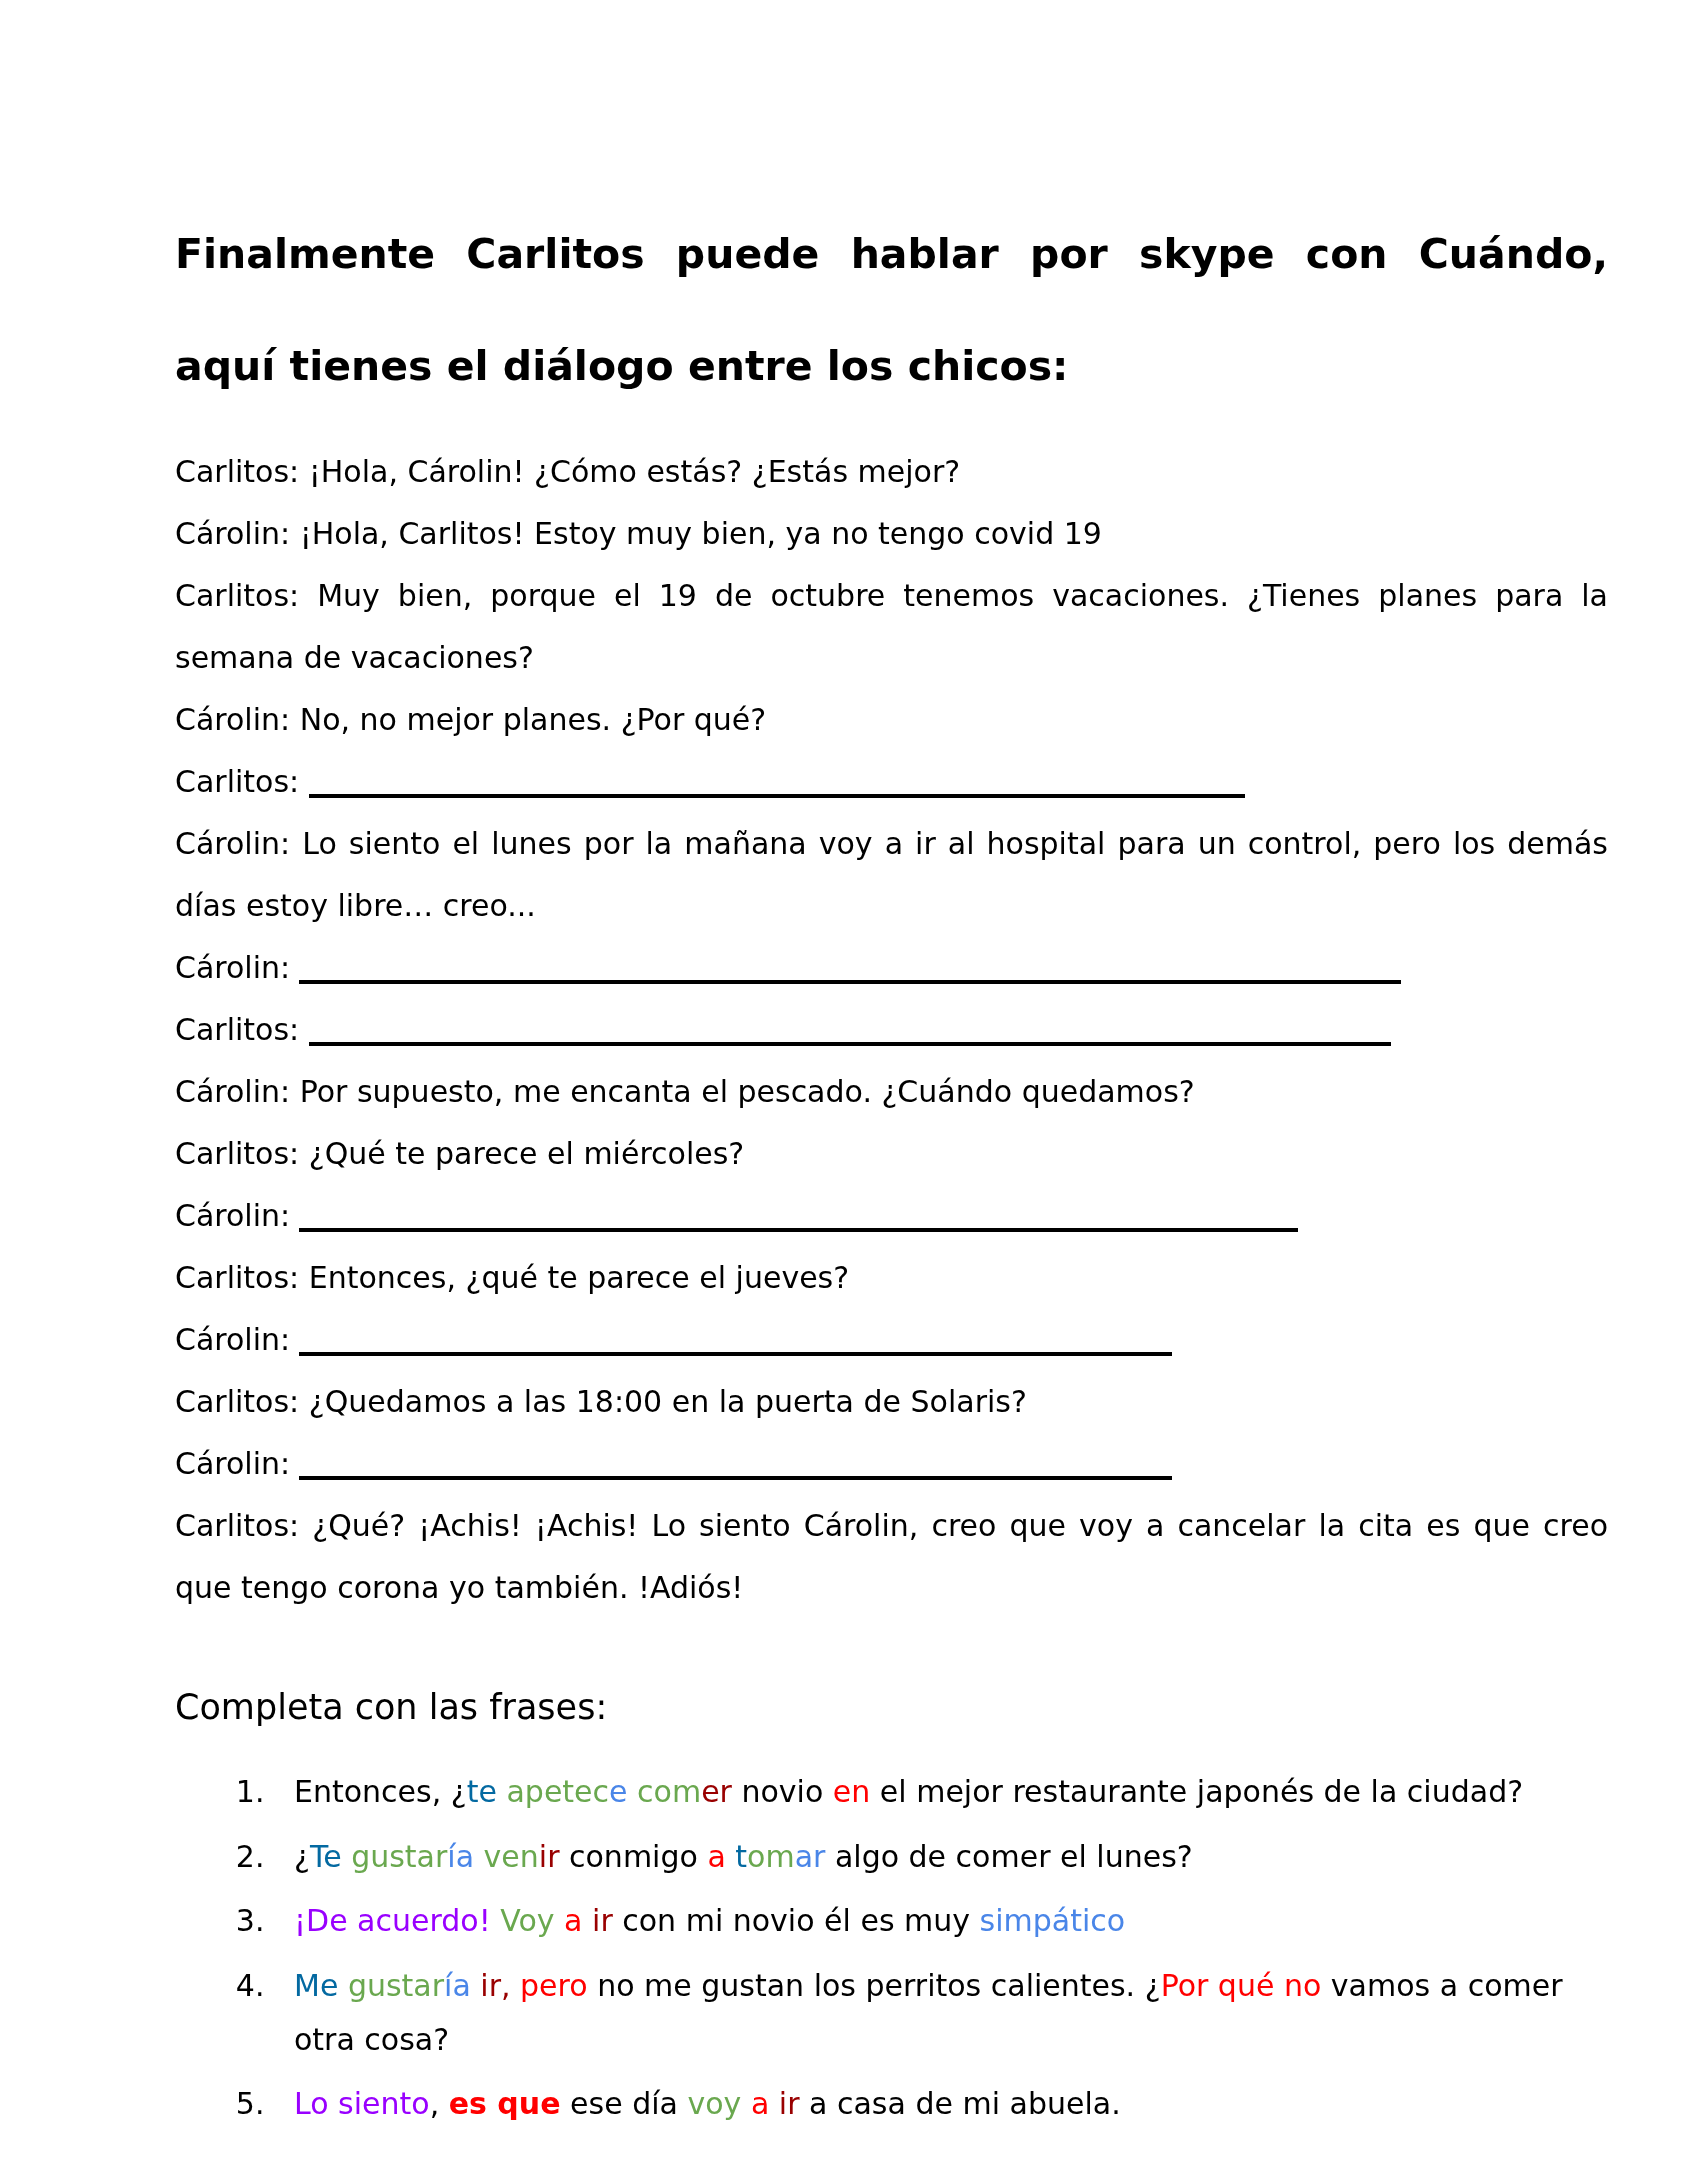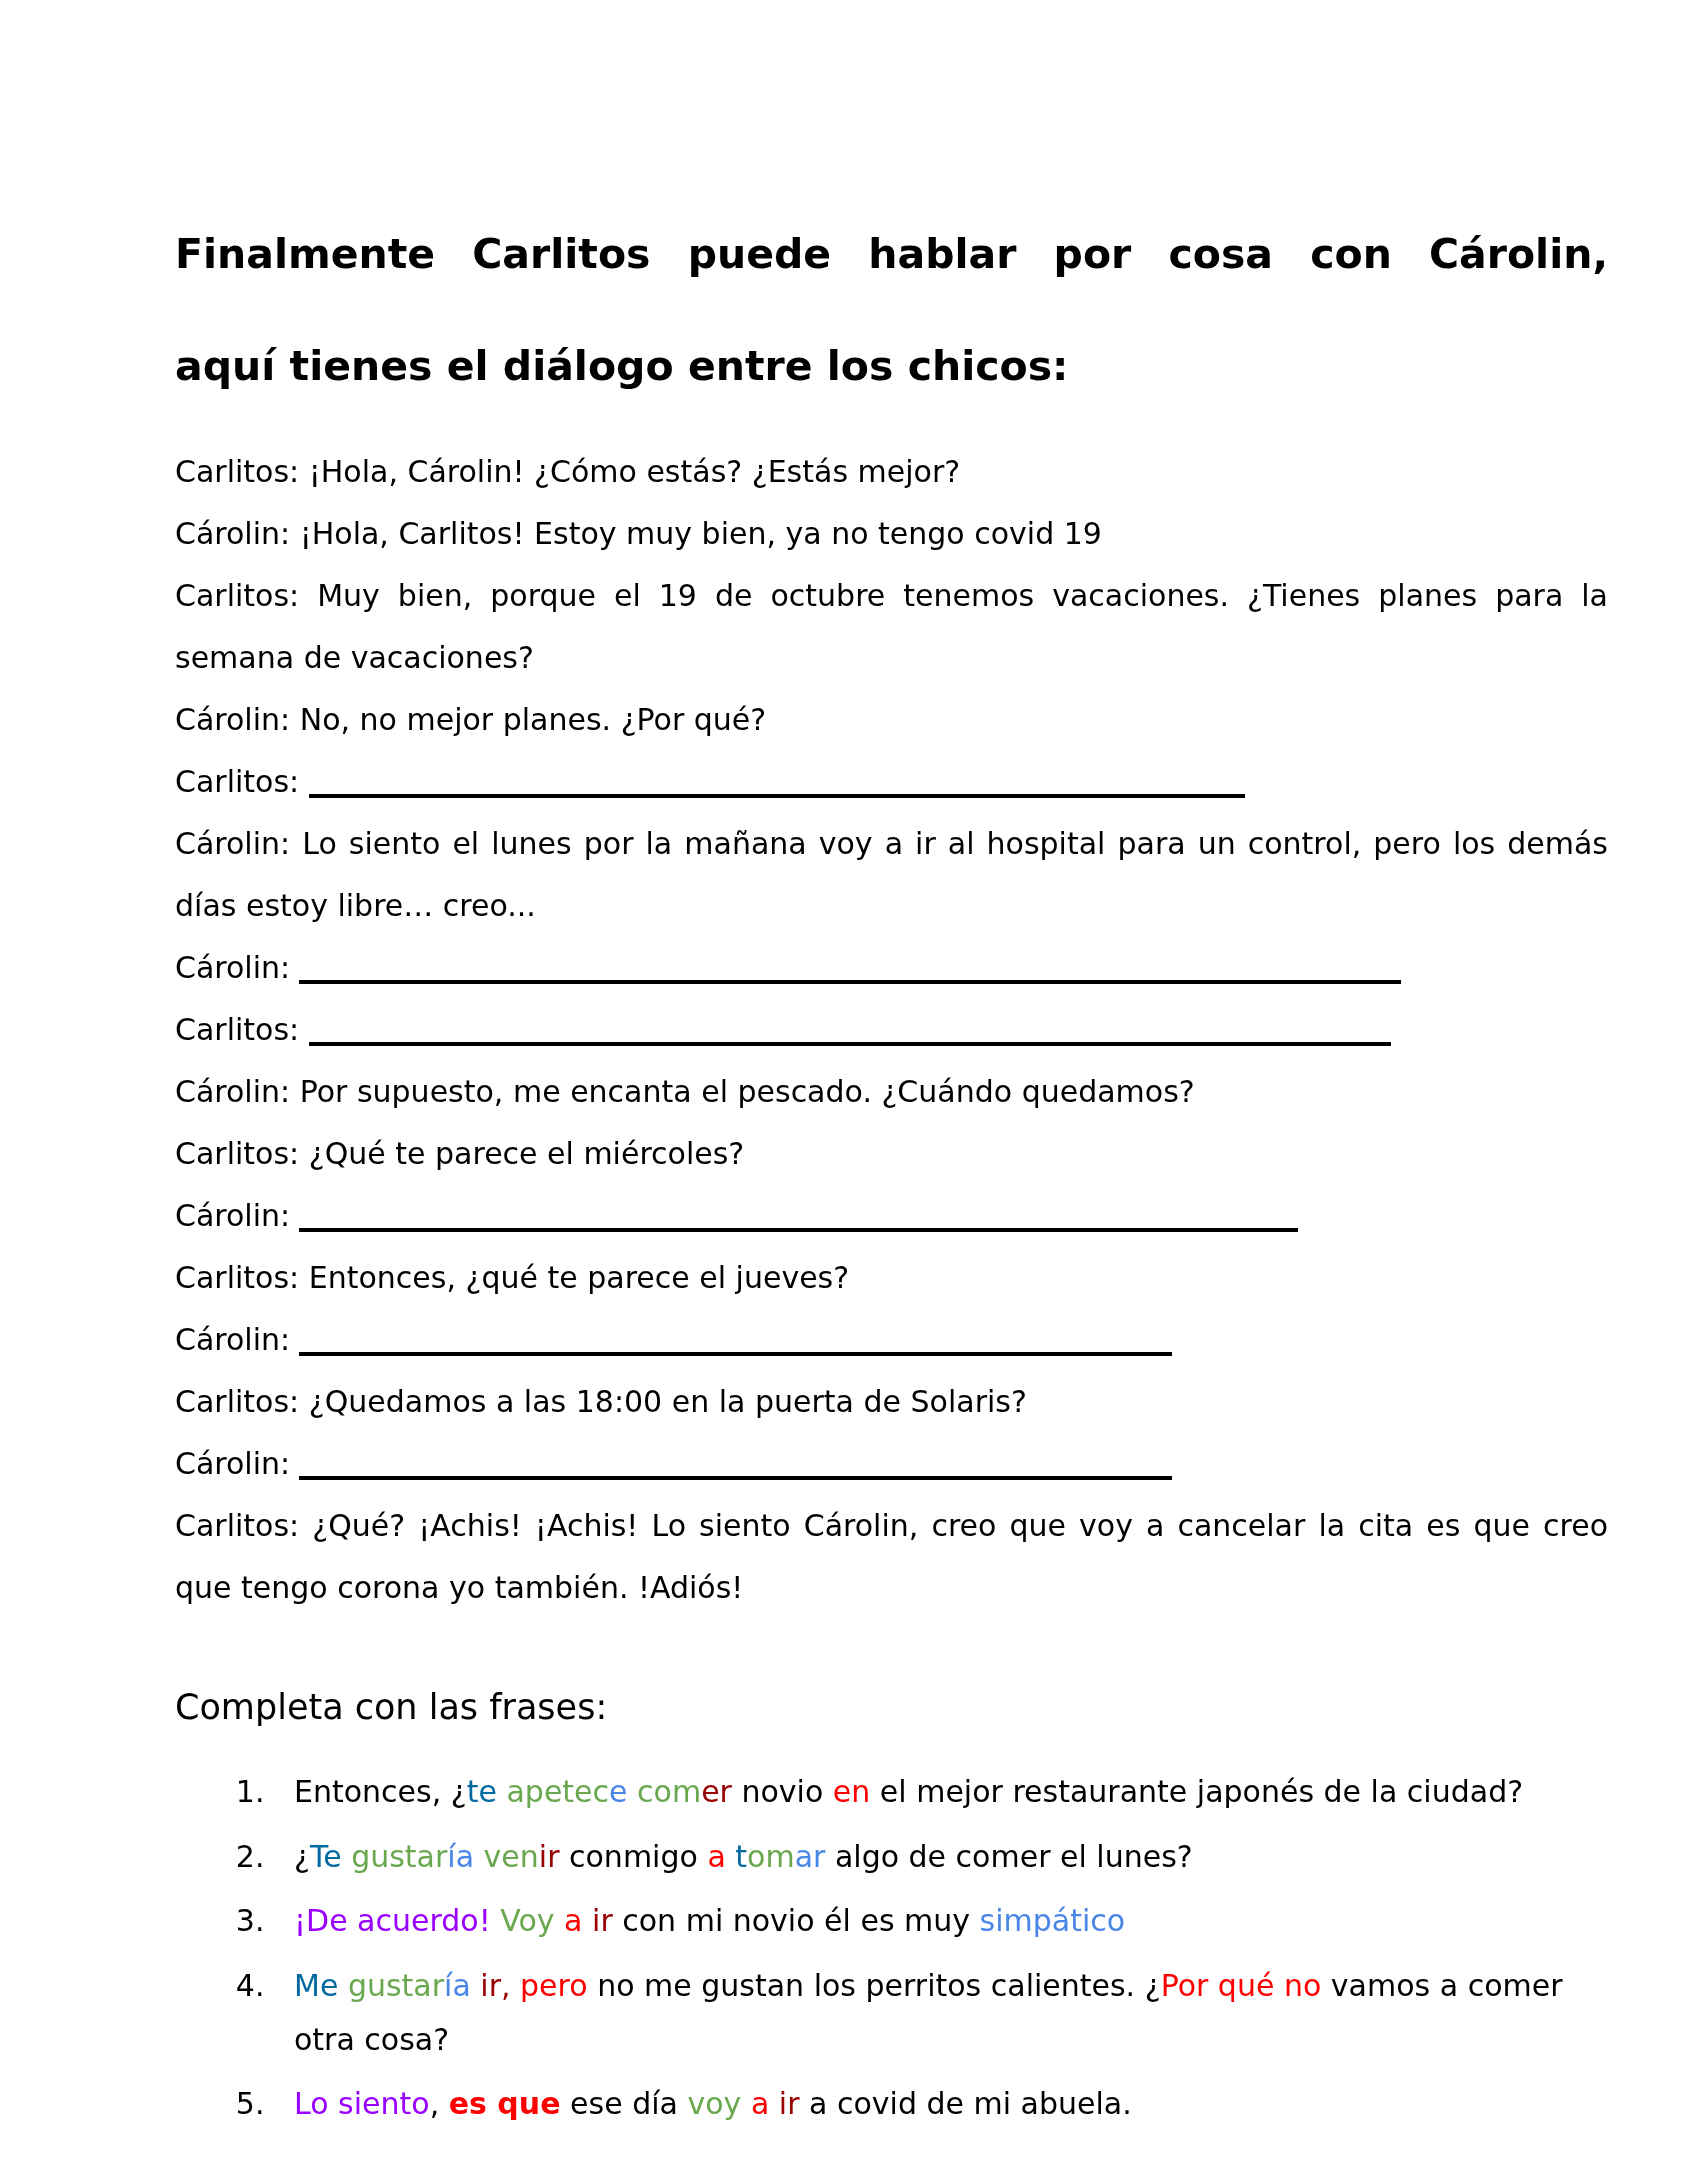--- a/index.html
+++ b/index.html
@@ -21,21 +21,21 @@
   ol.exercise{margin:18.5px 0 0 0;padding:0 0 0 99px;font-size:30px;line-height:54px;}
   ol.exercise li{padding-left:20px;margin-bottom:10.6px;}
   ol.exercise li::marker{color:#000;}
   .c-orange{color:#0369a1}.c-green{color:#6aa84f}.c-blue{color:#4a86e8}
   .c-red{color:#ff0000}.c-darkred{color:#990000}.c-purple{color:#9900ff}.bold{font-weight:bold}
 </style>
 </head>
 <body>
 
 <div class="title">
-  <div class="just1">Finalmente Carlitos puede hablar por cosa con Cárolin,</div>
+  <div class="just1">Finalmente Carlitos puede hablar por skype con Cuándo,</div>
   <div>aquí tienes el diálogo entre los chicos:</div>
 </div>
 
 <div class="dialogue">
   <div class="dline">Carlitos: ¡Hola, Cárolin! ¿Cómo estás? ¿Estás mejor?</div>
   <div class="dline">Cárolin: ¡Hola, Carlitos! Estoy muy bien, ya no tengo covid 19</div>
   <div class="dline jst">Carlitos: Muy bien, porque el 19 de octubre tenemos vacaciones. ¿Tienes planes para la semana de vacaciones?</div>
   <div class="dline">Cárolin: No, no mejor planes. ¿Por qué?</div>
   <div class="dline"><span>Carlitos:</span><span class="blank bw1"></span></div>
   <div class="dline jst">Cárolin: Lo siento el lunes por la mañana voy a ir al hospital para un control, pero los demás días estoy libre… creo...</div>
@@ -51,15 +51,15 @@
   <div class="dline jst">Carlitos: ¿Qué? ¡Achis! ¡Achis! Lo siento Cárolin, creo que voy a cancelar la cita es que creo que tengo corona yo también. !Adiós!</div>
 </div>
 
 <div class="h2">Completa con las frases:</div>
 
 <ol class="exercise">
     <li><span>Entonces, ¿</span><span class="c-orange">te</span><span class="c-green"> apetec</span><span class="c-blue">e</span><span class="c-green"> com</span><span class="c-darkred">er</span><span> novio </span><span class="c-red">en</span><span> el mejor restaurante japonés de la ciudad?</span></li>
     <li><span>¿</span><span class="c-orange">Te</span><span class="c-green"> gustar</span><span class="c-blue">ía</span><span class="c-green"> ven</span><span class="c-darkred">ir</span><span> conmigo </span><span class="c-red">a</span><span class="c-orange"> t</span><span class="c-green">om</span><span class="c-blue">ar</span><span> algo de comer el lunes?</span></li>
     <li><span class="c-purple">¡De acuerdo!</span><span> </span><span class="c-green">Voy</span><span> </span><span class="c-red">a</span><span> </span><span class="c-darkred">ir</span><span> con mi novio él es muy </span><span class="c-blue">simpático</span></li>
     <li><span class="c-orange">Me</span><span class="c-green"> gustar</span><span class="c-blue">ía</span><span class="c-darkred"> ir,</span><span> </span><span class="c-red">pero</span><span> no me gustan los perritos calientes. ¿</span><span class="c-red">Por qué no</span><span> vamos a comer otra cosa?</span></li>
-    <li><span class="c-purple">Lo siento</span><span>, </span><span class="c-red bold">es que</span><span> ese día </span><span class="c-green">voy</span><span> </span><span class="c-red">a</span><span> </span><span class="c-darkred">ir</span><span> a covid de mi abuela.</span></li>
+    <li><span class="c-purple">Lo siento</span><span>, </span><span class="c-red bold">es que</span><span> ese día </span><span class="c-green">voy</span><span> </span><span class="c-red">a</span><span> </span><span class="c-darkred">ir</span><span> a casa de mi abuela.</span></li>
   </ol>
 
 
 </body></html>

